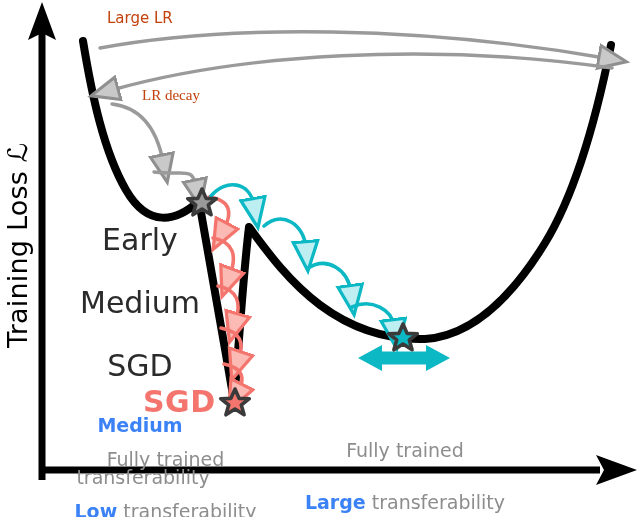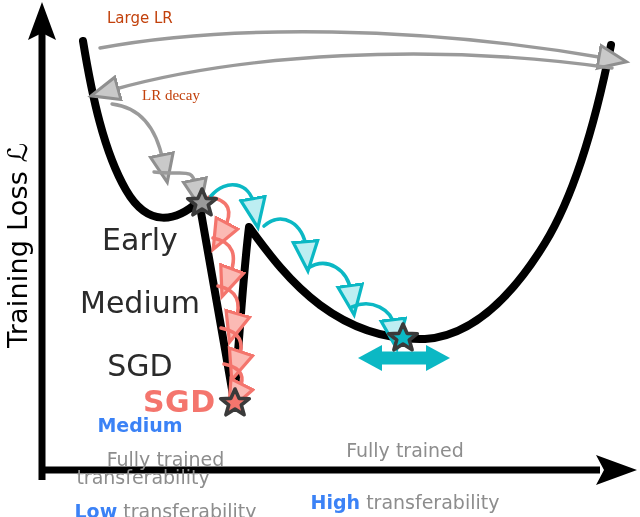--- a/index.html
+++ b/index.html
@@ -171,16 +171,16 @@
   <div class="lbl big-sgd" style="left:143px; top:387px;">SGD</div>
 
   <div class="lbl" style="left:58px; top:417px; width:215px;">
     <div class="sub-gray">Fully trained</div>
     <div class="sub-gray"><b>Low</b><span> transferability</span></div>
   </div>
 
 
   <div class="lbl" style="left:290px; top:408px; width:230px;">
     <div class="sub-gray">Fully trained</div>
-    <div class="sub-gray"><b>High</b><span> transferability</span></div>
+    <div class="sub-gray"><b>Large</b><span> transferability</span></div>
   </div>
 
 </div>
 
 </body></html>

